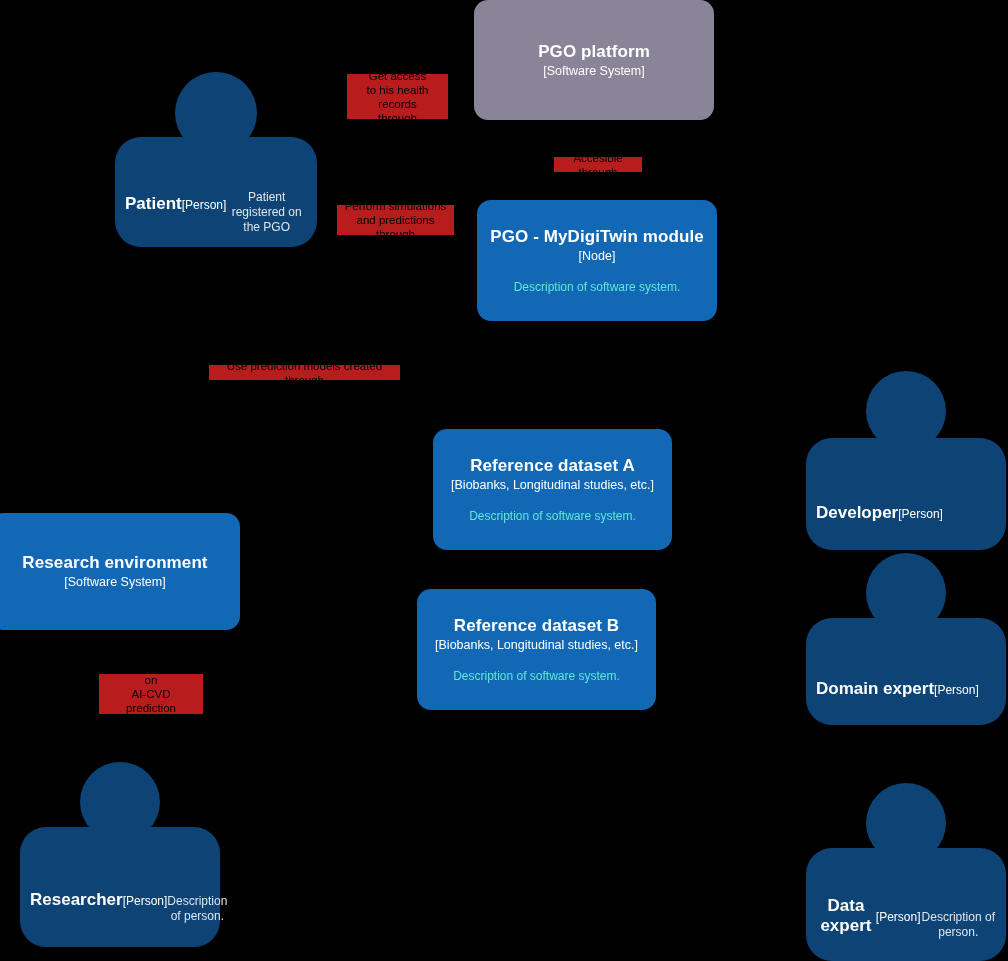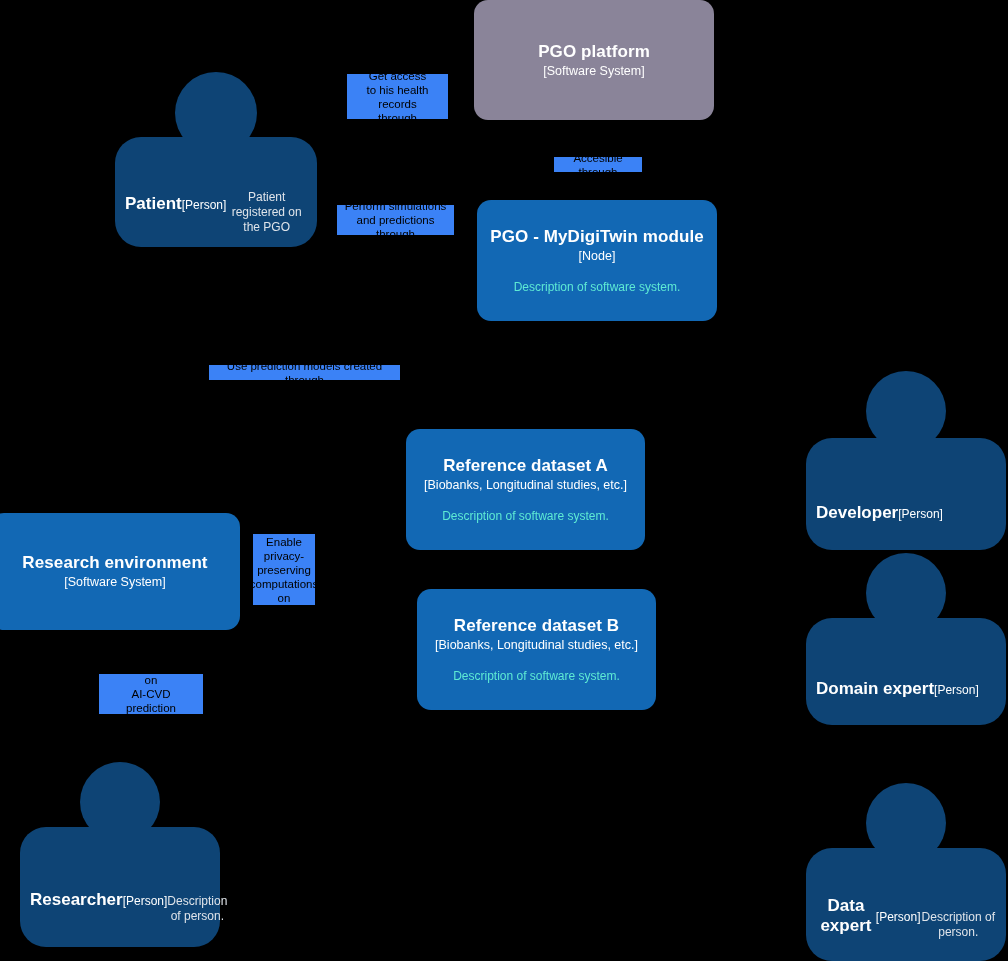--- a/index.html
+++ b/index.html
@@ -96,21 +96,21 @@
     font-size: 12px;
     line-height: 15px;
     margin-top: 17px;
     color: #dfe4ea;
     text-align: center;
   }
 
   
   .rel-label {
     position: absolute;
-    background: #3b82f6;
+    background: #b91c1c;
     color: #000000;
     font-size: 11.5px;
     line-height: 14px;
     text-align: center;
     box-sizing: border-box;
     padding: 2px 3px;
     white-space: pre-line;
     display: flex;
     align-items: center;
     justify-content: center;
@@ -130,21 +130,21 @@
     <div class="ttl">PGO - MyDigiTwin module</div>
     <div class="tech">[Node]</div>
     <div class="desc">Description of software system.</div>
   </div>
 
   <div class="node sys-blue" style="left:-10px; top:513px; width:250px; height:117px;">
     <div class="ttl">Research environment</div>
     <div class="tech">[Software System]</div>
   </div>
 
-  <div class="node sys-blue" style="left:406px; top:429px; width:239px; height:121px;">
+  <div class="node sys-blue" style="left:433px; top:429px; width:239px; height:121px;">
     <div class="ttl">Reference dataset A</div>
     <div class="tech">[Biobanks, Longitudinal studies, etc.]</div>
     <div class="desc">Description of software system.</div>
   </div>
 
   <div class="node sys-blue" style="left:417px; top:589px; width:239px; height:121px;">
     <div class="ttl">Reference dataset B</div>
     <div class="tech">[Biobanks, Longitudinal studies, etc.]</div>
     <div class="desc">Description of software system.</div>
   </div>
@@ -196,24 +196,19 @@
 to his health records
 through</div>
 
   <div class="rel-label" style="left:554px; top:157px; width:88px; height:15px;">Accesible through</div>
 
   <div class="rel-label" style="left:337px; top:205px; width:117px; height:30px;">Perform simulations
 and predictions through</div>
 
   <div class="rel-label" style="left:209px; top:365px; width:191px; height:15px;">Use prediction models created through</div>
 
-  <div class="rel-label" style="left:253px; top:534px; width:62px; height:71px;">Enable
-privacy-
-preserving
-computations
-on</div>
 
   <div class="rel-label" style="left:52px; top:674px; width:104px; height:40px;margin-left:47px;">Perform research on
 AI-CVD
 prediction
 models</div>
 
 </div>
 
 </body></html>

